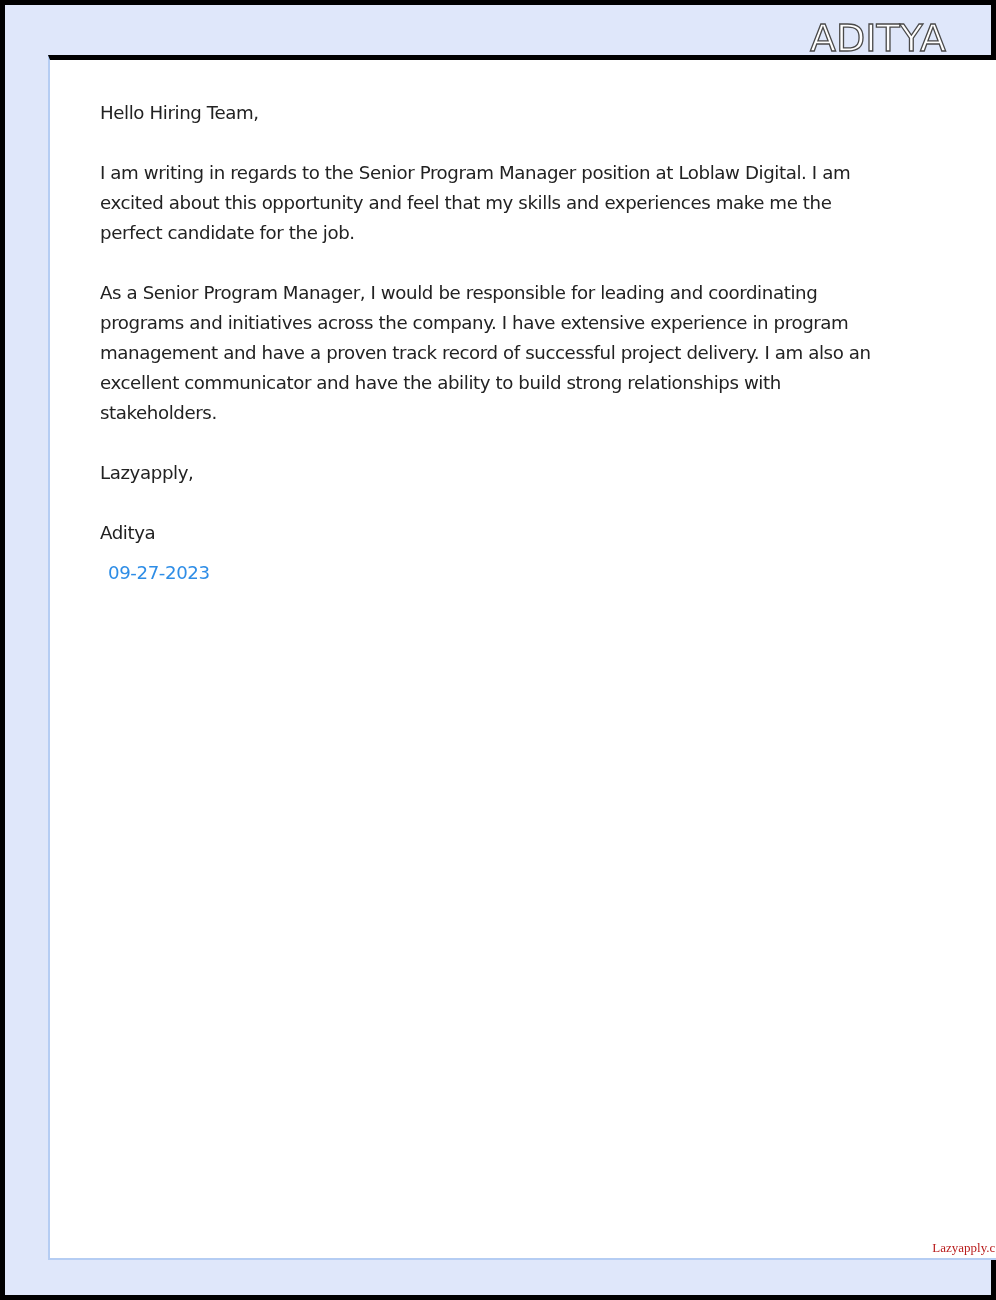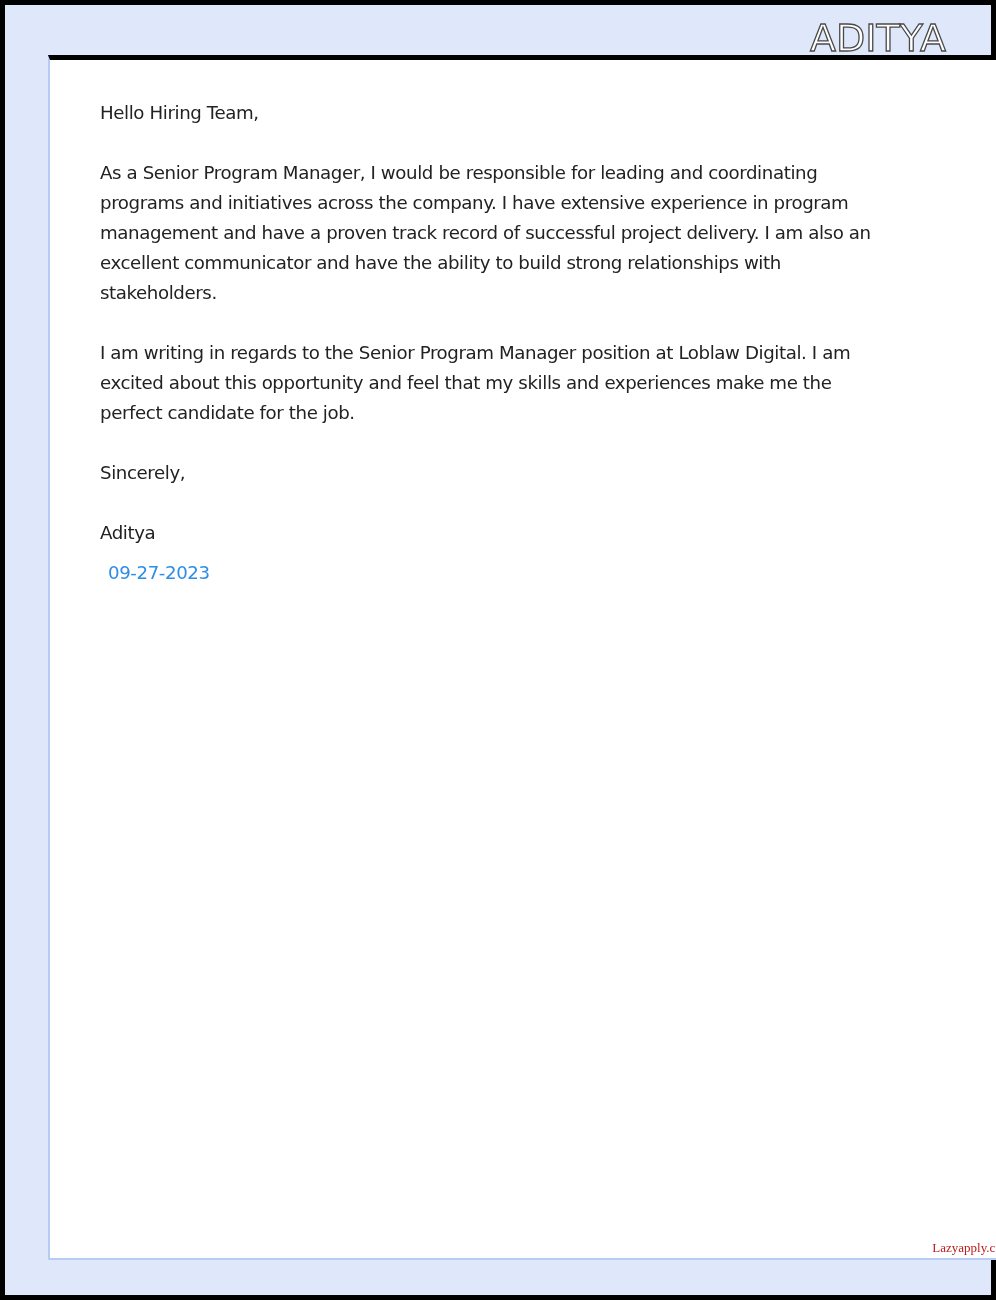--- a/index.html
+++ b/index.html
@@ -59,21 +59,21 @@
   </style>
 </head>
 <body>
 
 <div class="frame">
   <div class="name-header">ADITYA</div>
 
   <div class="card">
     <div class="letter">
       <p>Hello Hiring Team,</p>
+      <p>I am writing in regards to the Senior Program Manager position at Loblaw Digital. I am excited about this opportunity and feel that my skills and experiences make me the perfect candidate for the job.</p>
       <p>As a Senior Program Manager, I would be responsible for leading and coordinating programs and initiatives across the company. I have extensive experience in program management and have a proven track record of successful project delivery. I am also an excellent communicator and have the ability to build strong relationships with stakeholders.</p>
-      <p>I am writing in regards to the Senior Program Manager position at Loblaw Digital. I am excited about this opportunity and feel that my skills and experiences make me the perfect candidate for the job.</p>
-      <p>Sincerely,</p>
+      <p>Lazyapply,</p>
       <p class="signature">Aditya</p>
       <p class="date">09-27-2023</p>
     </div>
     <div class="footer-brand">Lazyapply.com</div>
   </div>
 </div>
 
 </body></html>

